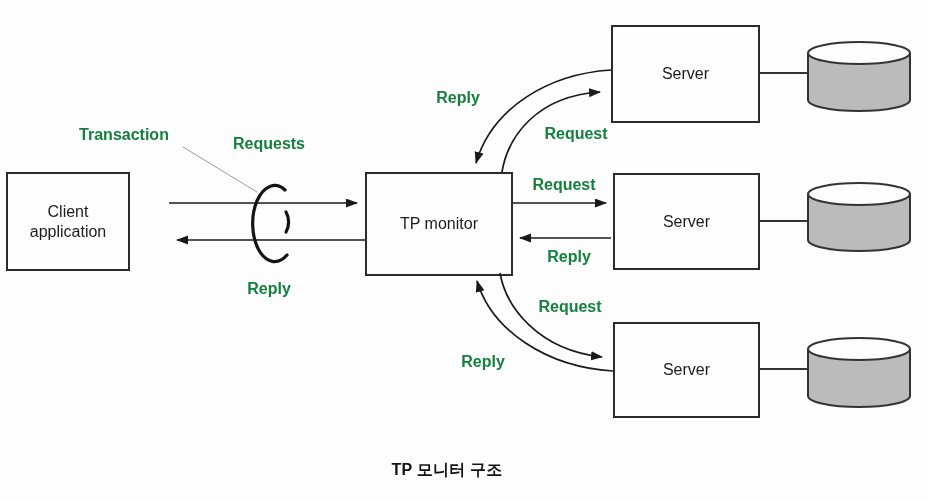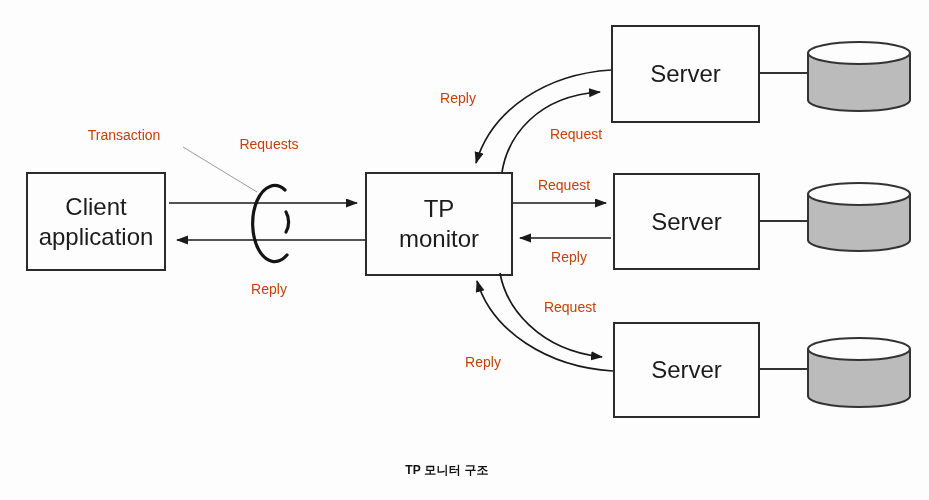--- a/index.html
+++ b/index.html
@@ -3,38 +3,38 @@
 <meta charset="utf-8">
 <style>
   html,body{margin:0;padding:0;background:#ffffff;}
   #stage{
     position:relative;width:929px;height:500px;background:#fdfdfd;
     font-family:"Liberation Sans","DejaVu Sans",sans-serif;overflow:hidden;
   }
   .node{
     position:absolute;box-sizing:border-box;border:2px solid #2b2b2b;background:#fdfdfd;
     display:flex;align-items:center;justify-content:center;text-align:center;
-    font-size:24px;color:#1c1c1c;line-height:1.25;z-index:1;padding:0 18px;
+    font-size:16px;color:#1c1c1c;line-height:1.25;z-index:1;padding:0 18px;
   }
   .lbl{
     position:absolute;transform:translate(-50%,-50%);white-space:nowrap;
-    font-size:14px;color:#c2410c;z-index:3;
+    font-size:16px;color:#15803d;z-index:3;font-weight:bold;
   }
   svg.layer{position:absolute;left:0;top:0;z-index:2;pointer-events:none;}
   .caption{
     position:absolute;transform:translate(-50%,-50%);white-space:nowrap;
-    font-size:12px;font-weight:700;color:#111;z-index:3;letter-spacing:0.2px;text-align:right;
+    font-size:16px;font-weight:700;color:#111;z-index:3;letter-spacing:0.2px;text-align:right;
   }
 </style>
 </head>
 <body>
 
 <div id="stage">
 
-  <div class="node" style="left:26px;top:172px;width:140px;height:99px;">Client application</div>
+  <div class="node" style="left:6px;top:172px;width:124px;height:99px;">Client application</div>
 
   <div class="node" style="left:365px;top:172px;width:148px;height:104px;">TP monitor</div>
 
   <div class="node" style="left:611px;top:25px;width:149px;height:98px;">Server</div>
 
   <div class="node" style="left:613px;top:173px;width:147px;height:97px;">Server</div>
 
   <div class="node" style="left:613px;top:322px;width:147px;height:96px;">Server</div>
 
   <svg class="layer" width="929" height="500" viewBox="0 0 929 500">

